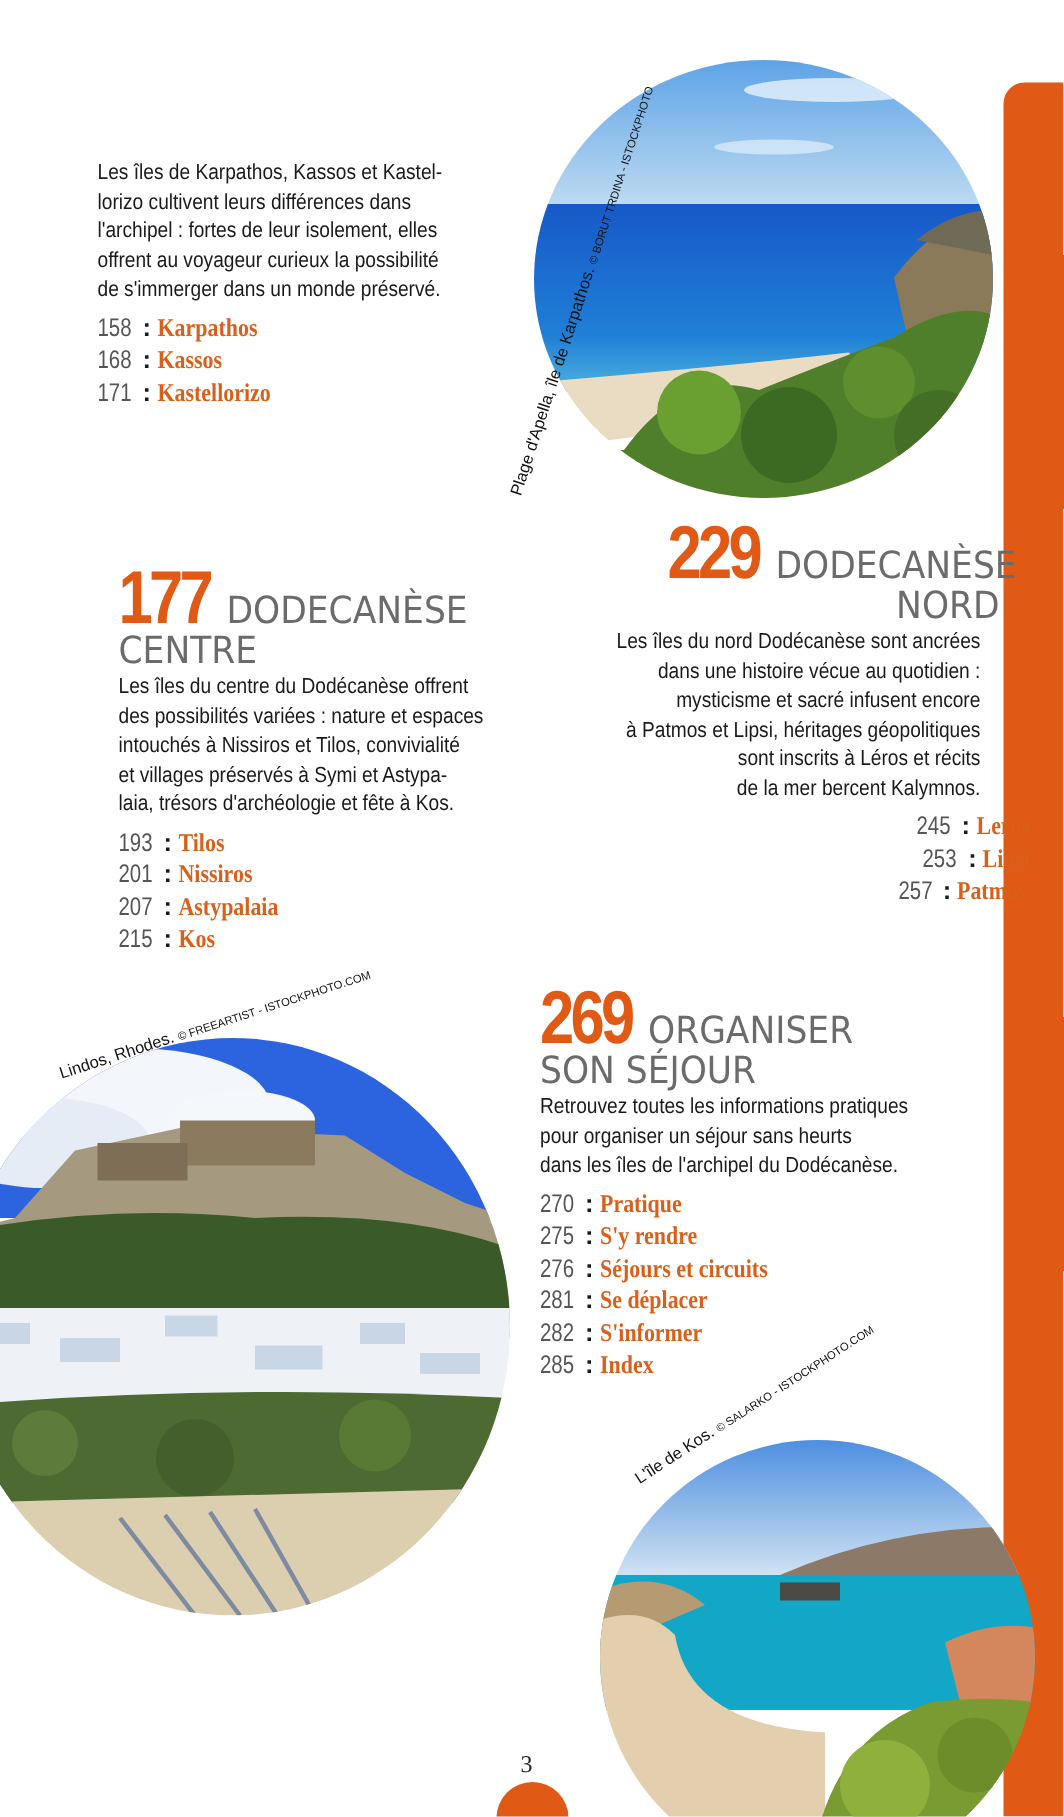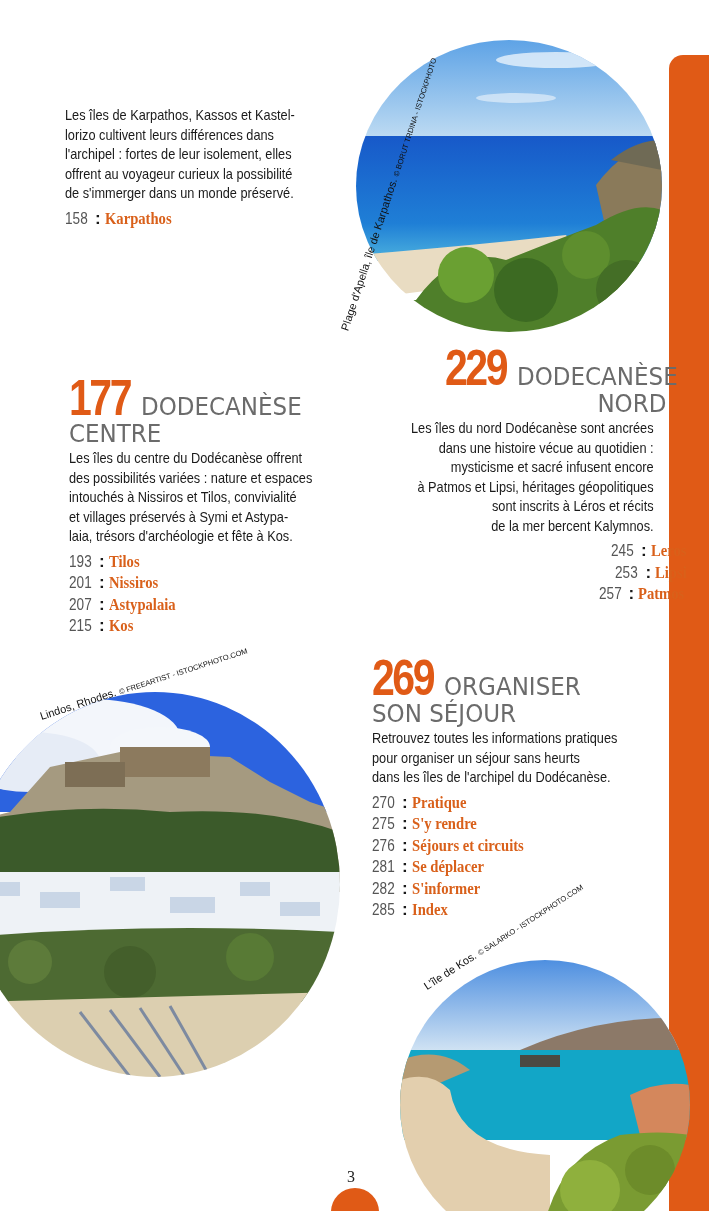--- a/index.html
+++ b/index.html
@@ -74,24 +74,26 @@
 <div class="side-tab"></div>
 
 <div class="section" style="left:65px; top:104px;">
   <div class="desc">Les îles de Karpathos, Kassos et Kastel-
 lorizo cultivent leurs différences dans
 l'archipel : fortes de leur isolement, elles
 offrent au voyageur curieux la possibilité
 de s'immerger dans un monde préservé.</div>
   <div class="links">
     <div class="link-row"><span class="pg">158</span><span class="colon">:</span><span class="lk">Karpathos</span></div>
-  </div>
-</div>
-
-<div class="section" style="left:69px; top:373px;">
+    <div class="link-row"><span class="pg">168</span><span class="colon">:</span><span class="lk">Kassos</span></div>
+    <div class="link-row"><span class="pg">171</span><span class="colon">:</span><span class="lk">Kastellorizo</span></div>
+  </div>
+</div>
+
+<div class="section" style="left:79px; top:373px;">
   <div class="sec-head">
     <span class="num">177</span><span class="title1">DODECANÈSE</span>
     <span class="title2">CENTRE</span>
   </div>
   <div class="desc">Les îles du centre du Dodécanèse offrent
 des possibilités variées : nature et espaces
 intouchés à Nissiros et Tilos, convivialité
 et villages préservés à Symi et Astypa-
 laia, trésors d'archéologie et fête à Kos.</div>
   <div class="links">
@@ -113,21 +115,21 @@
 à Patmos et Lipsi, héritages géopolitiques
 sont inscrits à Léros et récits
 de la mer bercent Kalymnos.</div>
   <div class="links">
     <div class="link-row"><span class="pg">245</span><span class="colon">:</span><span class="lk">Leros</span></div>
     <div class="link-row"><span class="pg">253</span><span class="colon">:</span><span class="lk">Lipsi</span></div>
     <div class="link-row"><span class="pg">257</span><span class="colon">:</span><span class="lk">Patmos</span></div>
   </div>
 </div>
 
-<div class="section" style="left:372px; top:653px;">
+<div class="section" style="left:360px; top:653px;">
   <div class="sec-head">
     <span class="num">269</span><span class="title1">ORGANISER</span>
     <span class="title2">SON SÉJOUR</span>
   </div>
   <div class="desc">Retrouvez toutes les informations pratiques
 pour organiser un séjour sans heurts
 dans les îles de l'archipel du Dodécanèse.</div>
   <div class="links">
     <div class="link-row"><span class="pg">270</span><span class="colon">:</span><span class="lk">Pratique</span></div>
     <div class="link-row"><span class="pg">275</span><span class="colon">:</span><span class="lk">S'y rendre</span></div>

